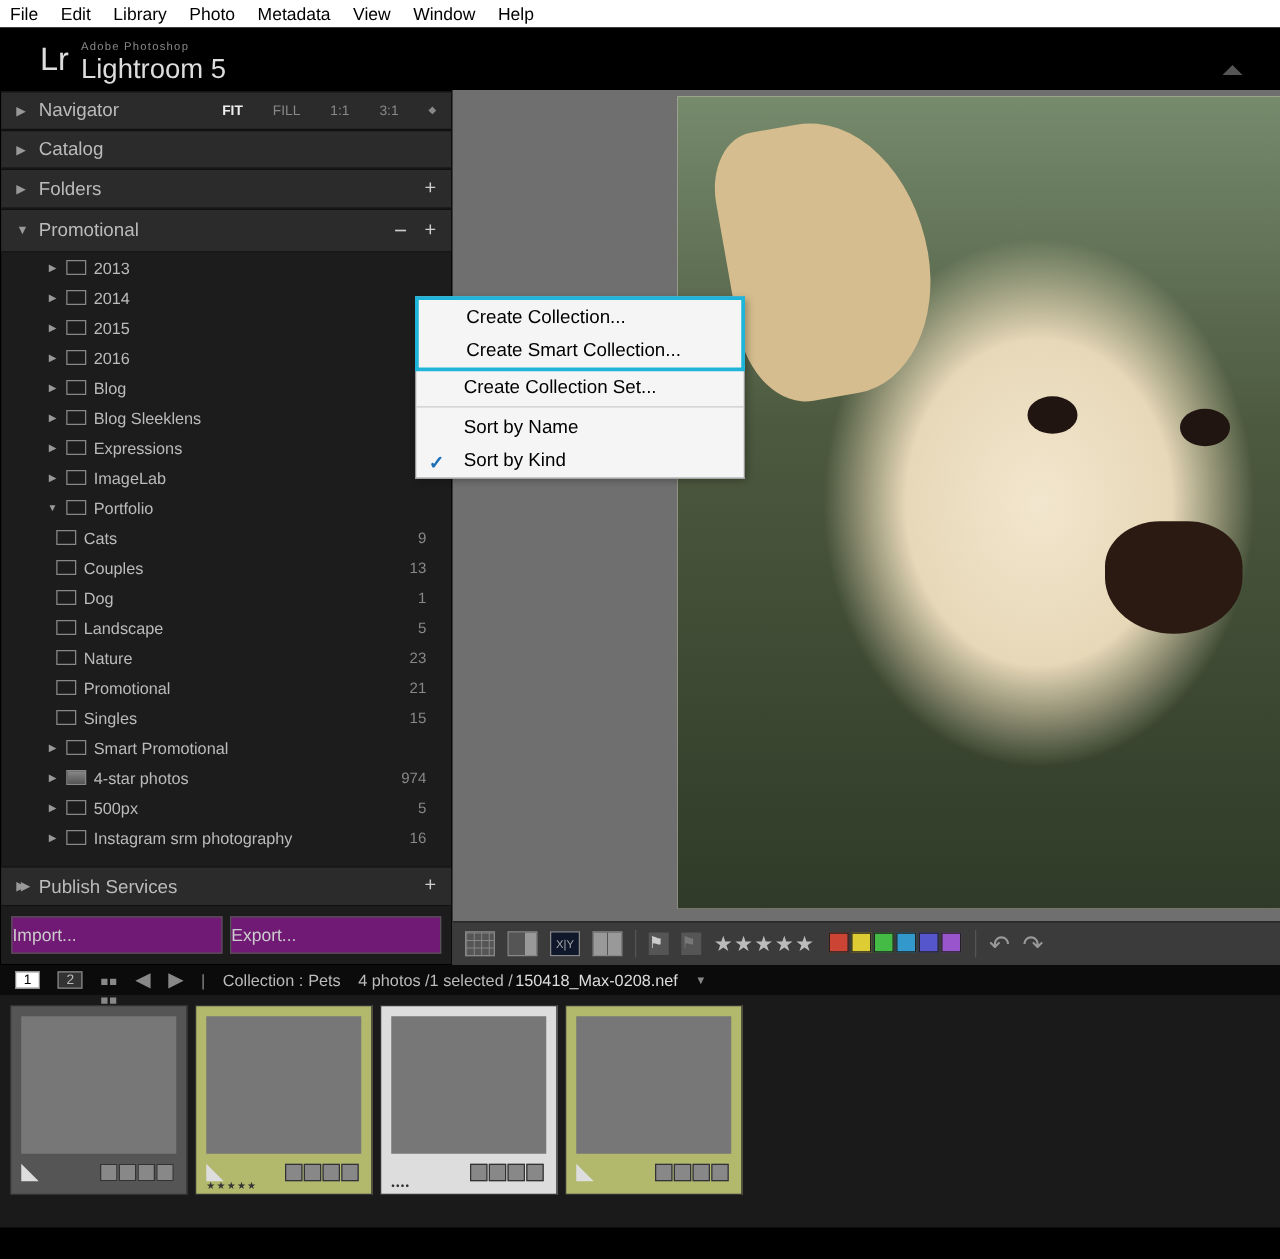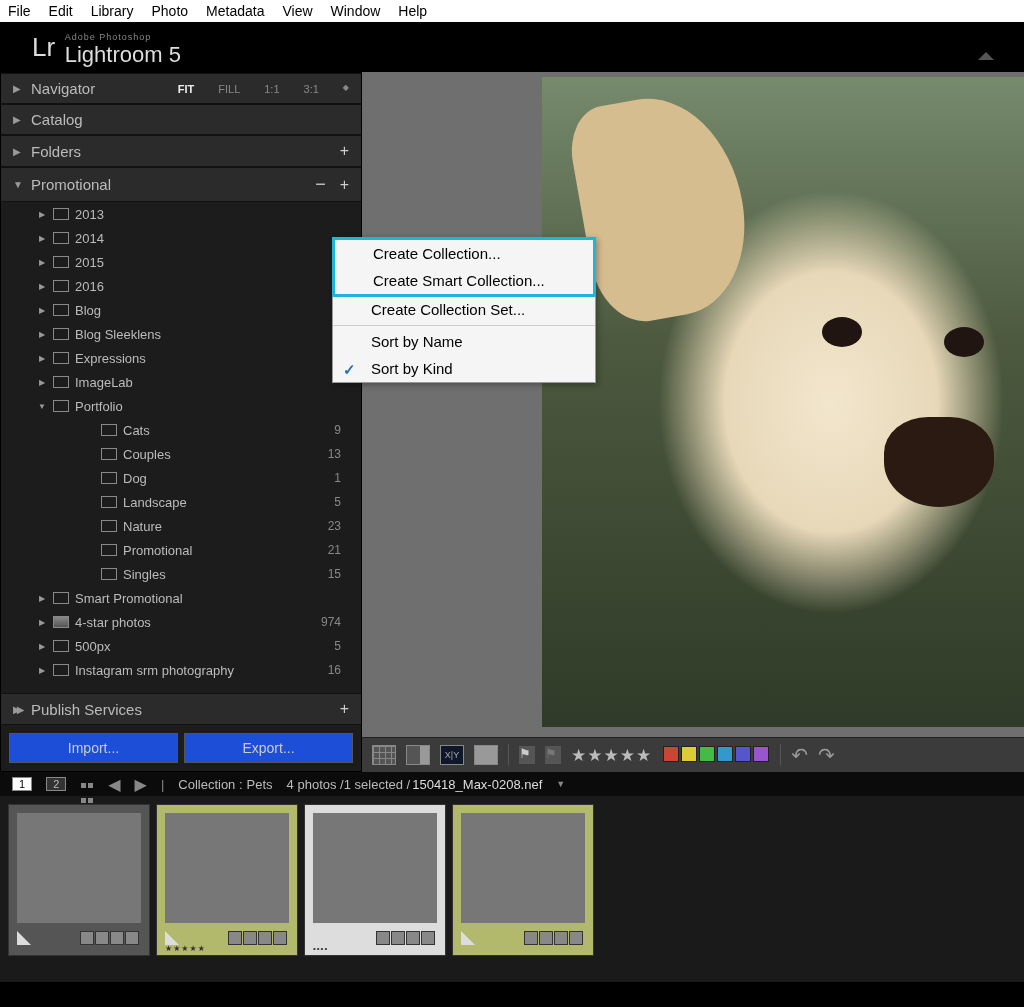--- a/index.html
+++ b/index.html
@@ -20,23 +20,23 @@
   .plus-btn{color:#ccc;font-size:16px;cursor:pointer}
   .minus-btn{color:#ccc;font-size:18px;margin-right:6px;cursor:pointer}
   .tree{flex:1;overflow:auto;font-size:13px}
   .tree-row{display:flex;align-items:center;padding:2px 6px 2px 0;color:#bbb;height:20px}
   .tri-s{font-size:8px;color:#999;width:10px;text-align:center}
   .folder-ic{width:14px;height:10px;border:1px solid #888;margin:0 6px;display:inline-block;position:relative}
   .folder-ic.smart{background:linear-gradient(#888,#555)}
   .tree-row .name{flex:1}
   .tree-row .count{color:#888;padding-right:14px;font-size:12px}
   .depth1{padding-left:36px}
-  .depth2{padding-left:84px}
+  .depth2{padding-left:28px}
   .bottom-buttons{display:flex;gap:6px;padding:8px;background:#1c1c1c}
-  .big-btn{flex:1;background:#1d4ed8;border:1px solid #555;color:#ccc;text-align:center;padding:6px 0;font-size:14px;cursor:pointer}
+  .big-btn{flex:1;background:#701a75;border:1px solid #555;color:#ccc;text-align:left;padding:6px 0;font-size:14px;cursor:pointer}
   .main-view{flex:1;background:#6f6f6f;position:relative;overflow:hidden}
   .photo{position:absolute;left:180px;top:5px;right:0;bottom:45px;background:#ede2ca;overflow:hidden}
   
   .photo::before{content:"";position:absolute;inset:0;background:
     radial-gradient(ellipse 55% 50% at 60% 50%,#f2e6ce 0%,#e7d8b8 40%,transparent 65%),
     linear-gradient(to bottom,#768a6c 0%,#4d5a3f 40%,#2f3a28 100%);}
   .photo .eye{position:absolute;width:40px;height:30px;background:#201510;border-radius:50%}
   .photo .eye.l{left:280px;top:240px}
   .photo .eye.r{right:40px;top:250px}
   .photo .nose{position:absolute;width:110px;height:90px;background:#2a1a12;border-radius:40% 40% 50% 50%;right:30px;top:340px}

